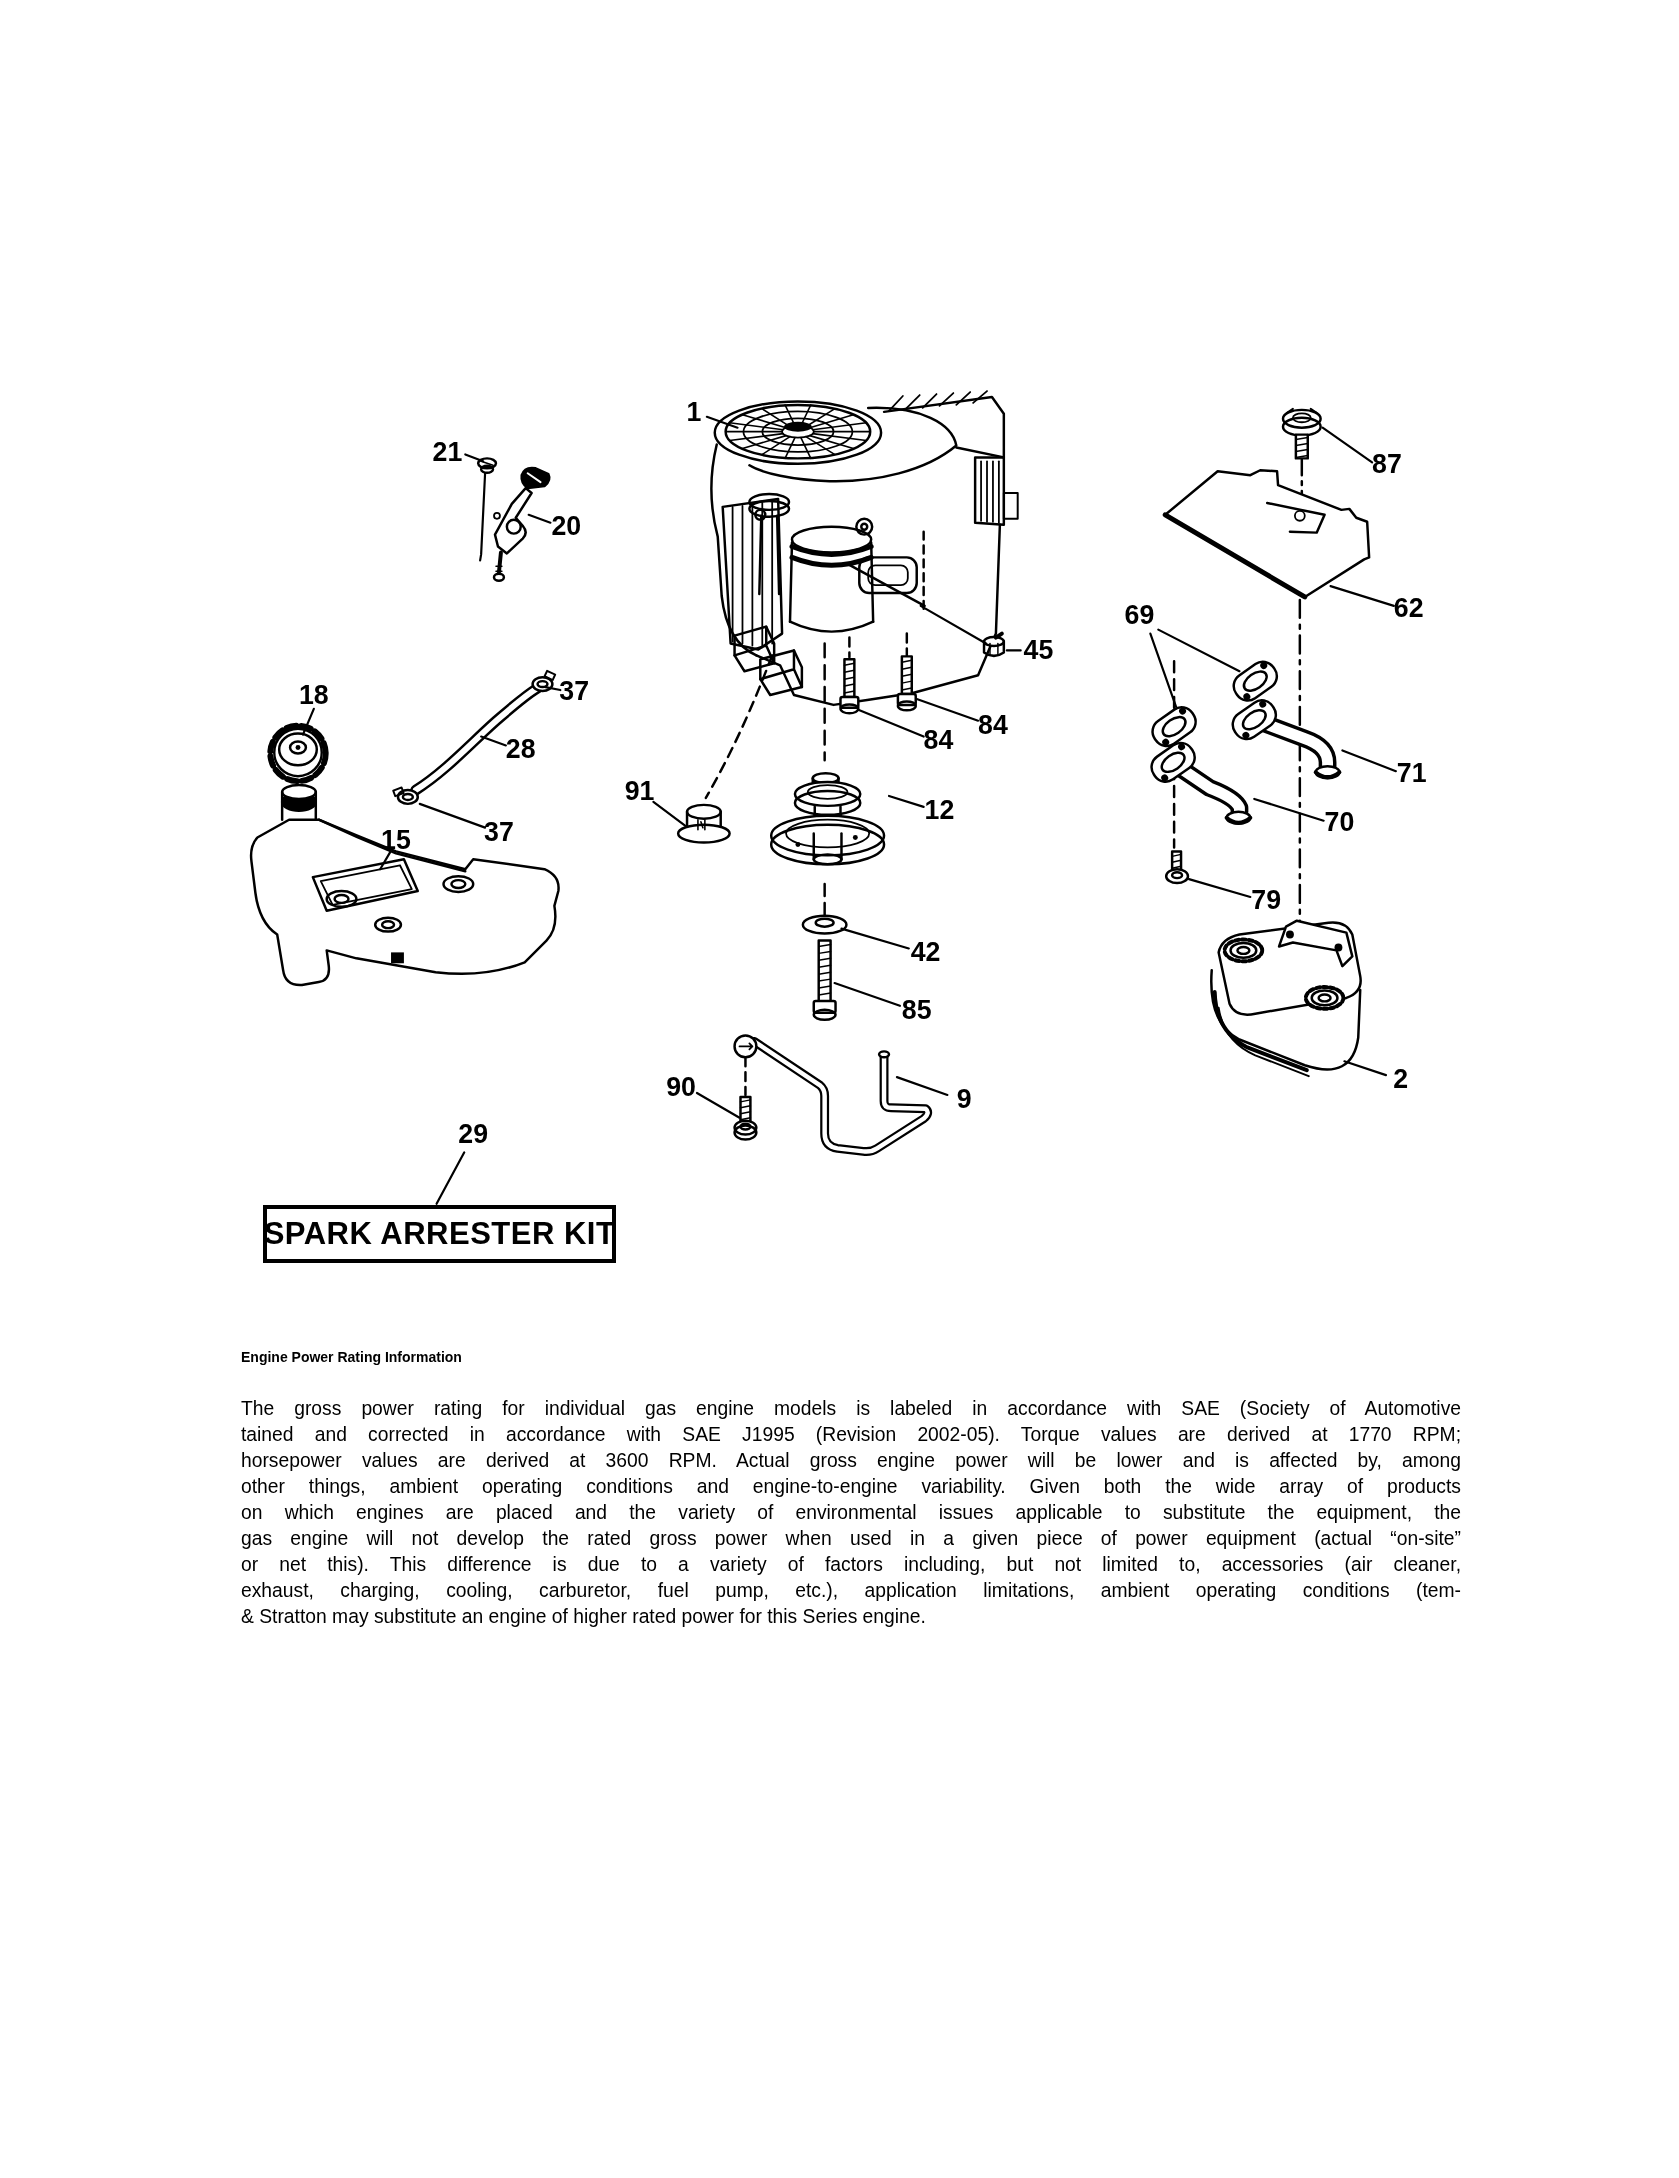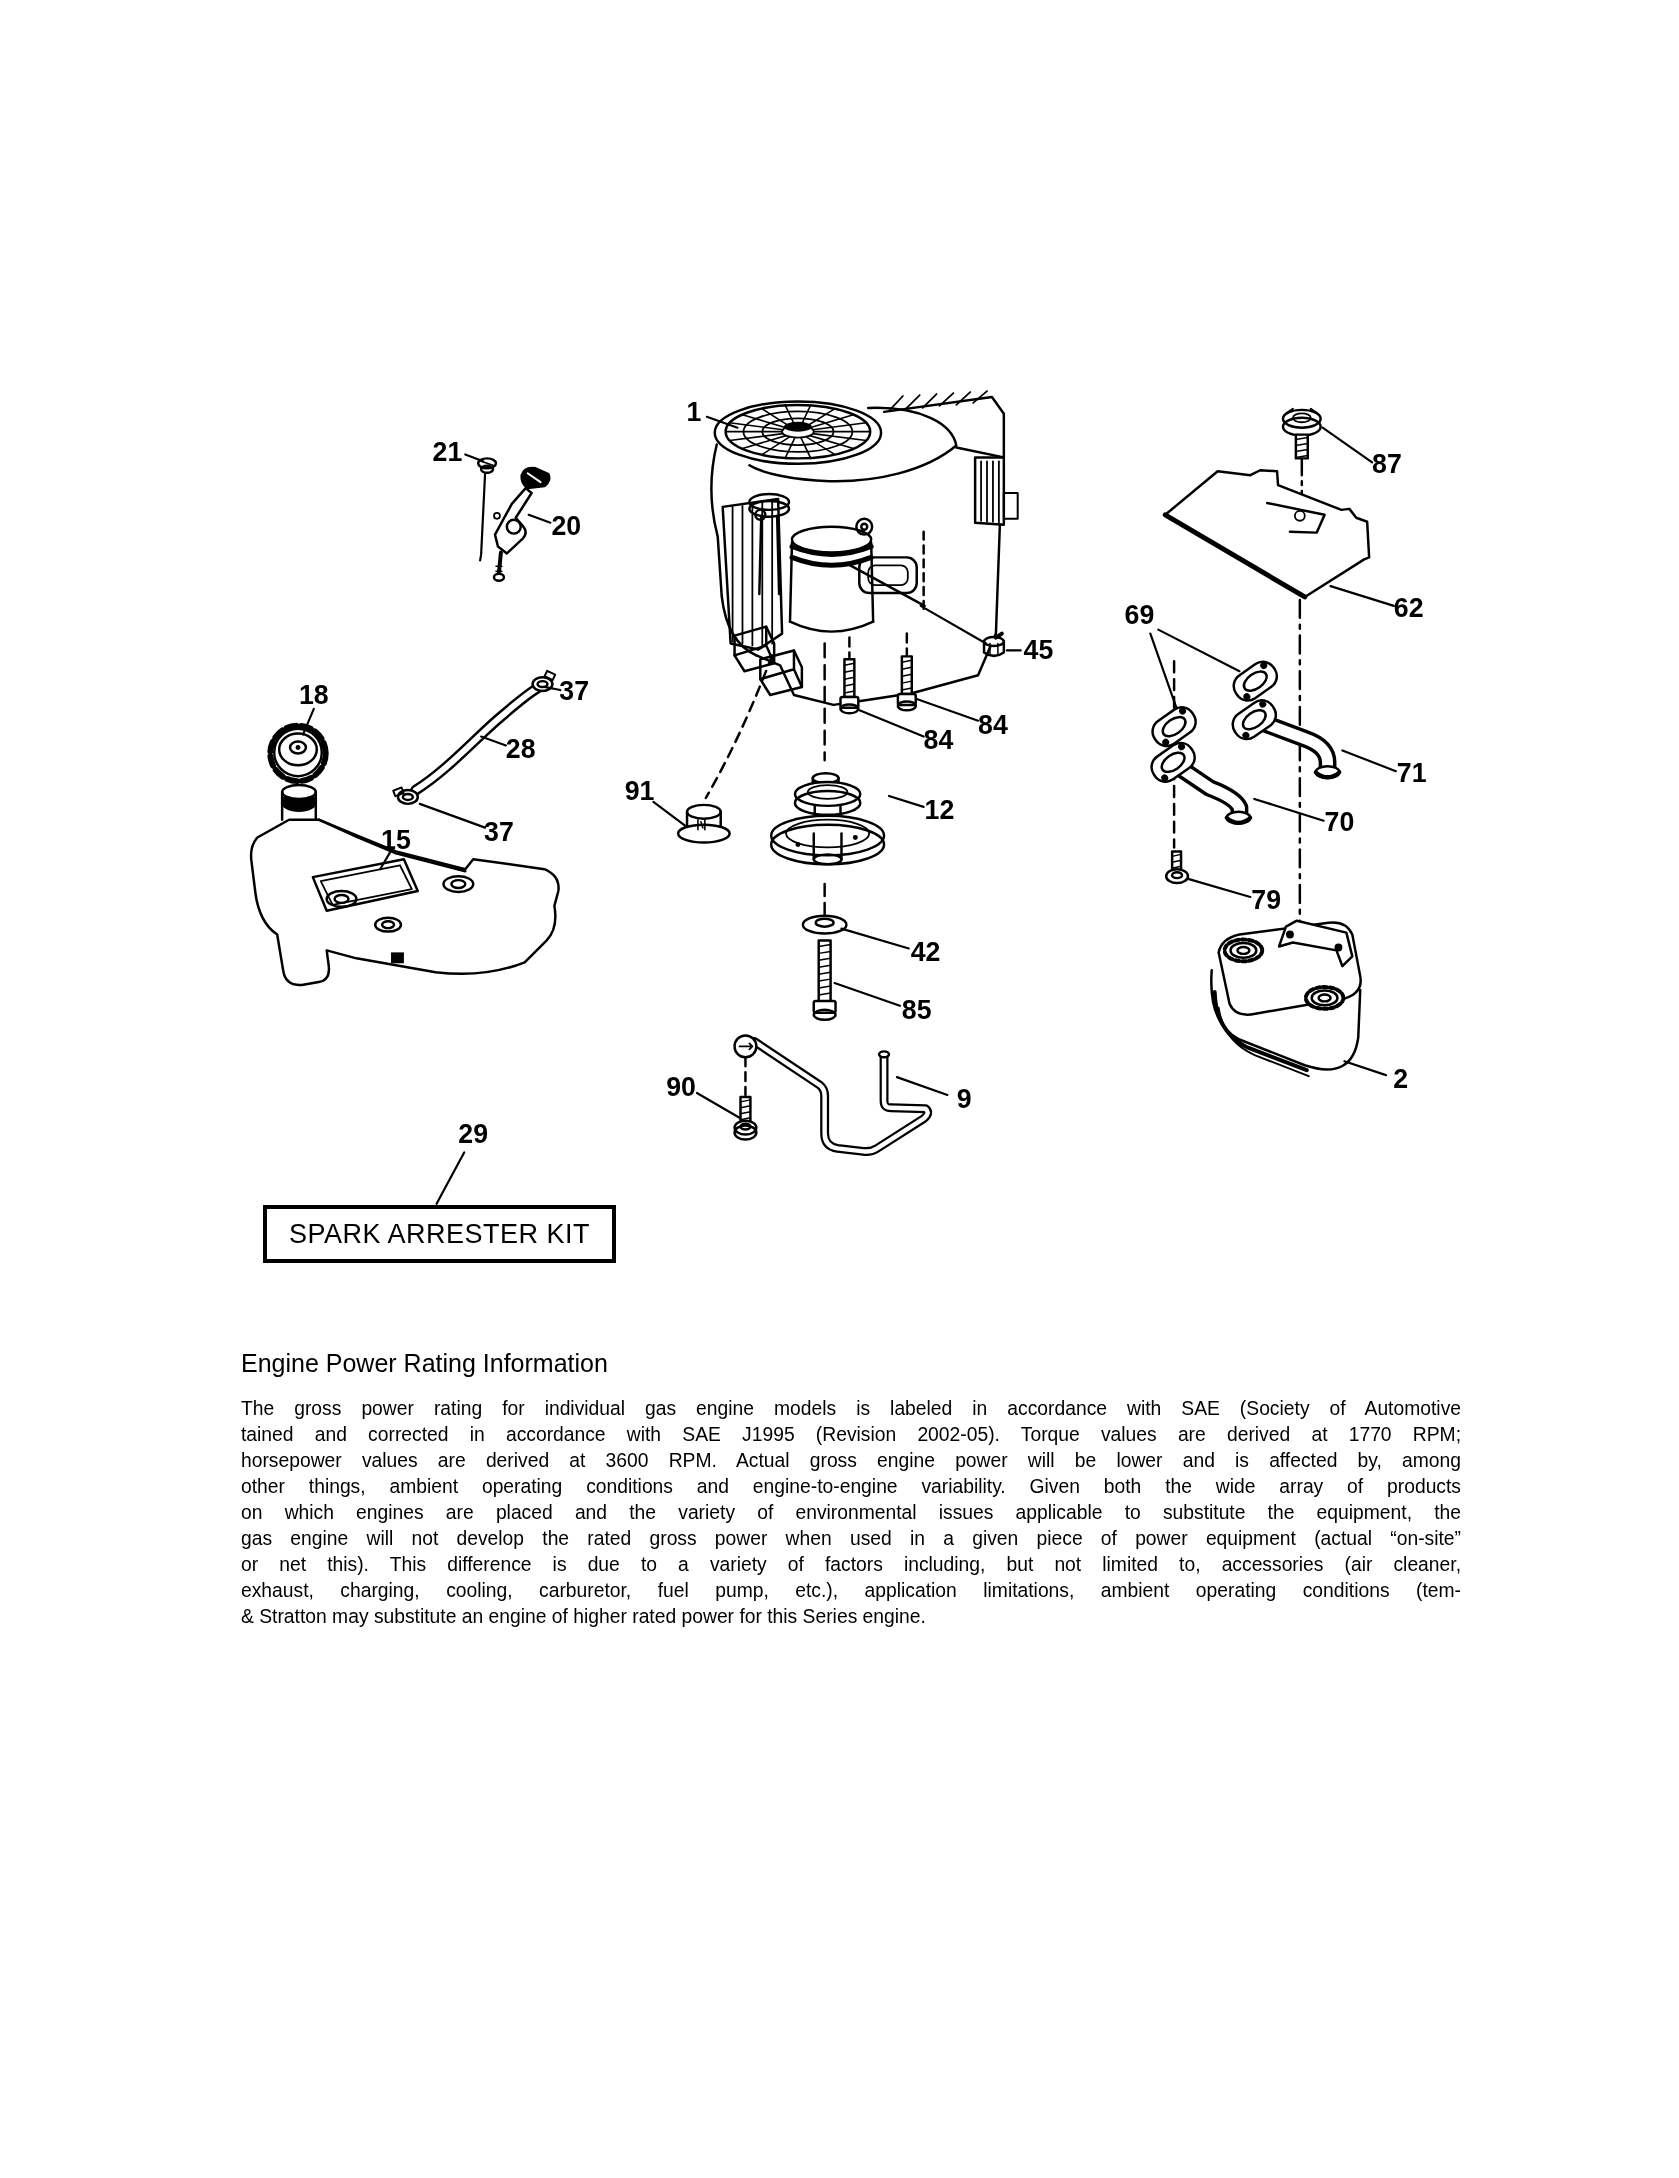--- a/index.html
+++ b/index.html
@@ -1,22 +1,22 @@
 <!DOCTYPE html>
 <html><head>
 <meta charset="utf-8">
 <style>
   html,body{margin:0;padding:0;background:#ffffff;}
   .page{position:relative;width:1679px;height:2178px;background:#ffffff;overflow:hidden;
         font-family:"Liberation Sans", sans-serif;color:#000;}
   .diagram-svg{position:absolute;left:0;top:0;width:1679px;height:2178px;}
   .kit-box{position:absolute;left:263px;top:1205px;width:345px;height:50px;
            border:4px solid #000;display:flex;align-items:center;justify-content:center;}
-  .kit-box span{font-weight:normal;font-size:27px;letter-spacing:0.5px;white-space:nowrap;}
-  .info-heading{position:absolute;left:241px;top:1349px;font-size:25px;font-weight:normal;}
+  .kit-box span{font-weight:bold;font-size:31px;letter-spacing:0.5px;white-space:nowrap;}
+  .info-heading{position:absolute;left:241px;top:1349px;font-size:14px;font-weight:bold;}
   .info-para{position:absolute;left:241px;top:1396px;width:1220px;font-size:19.3px;line-height:26px;}
   .pline{text-align:justify;text-align-last:justify;white-space:normal;}
   .pline-last{text-align:center;text-align-last:left;}
 </style>
 </head>
 <body>
 
 <div class="page">
 
 <svg class="diagram-svg" viewBox="0 0 1696 2200" xmlns="http://www.w3.org/2000/svg">

